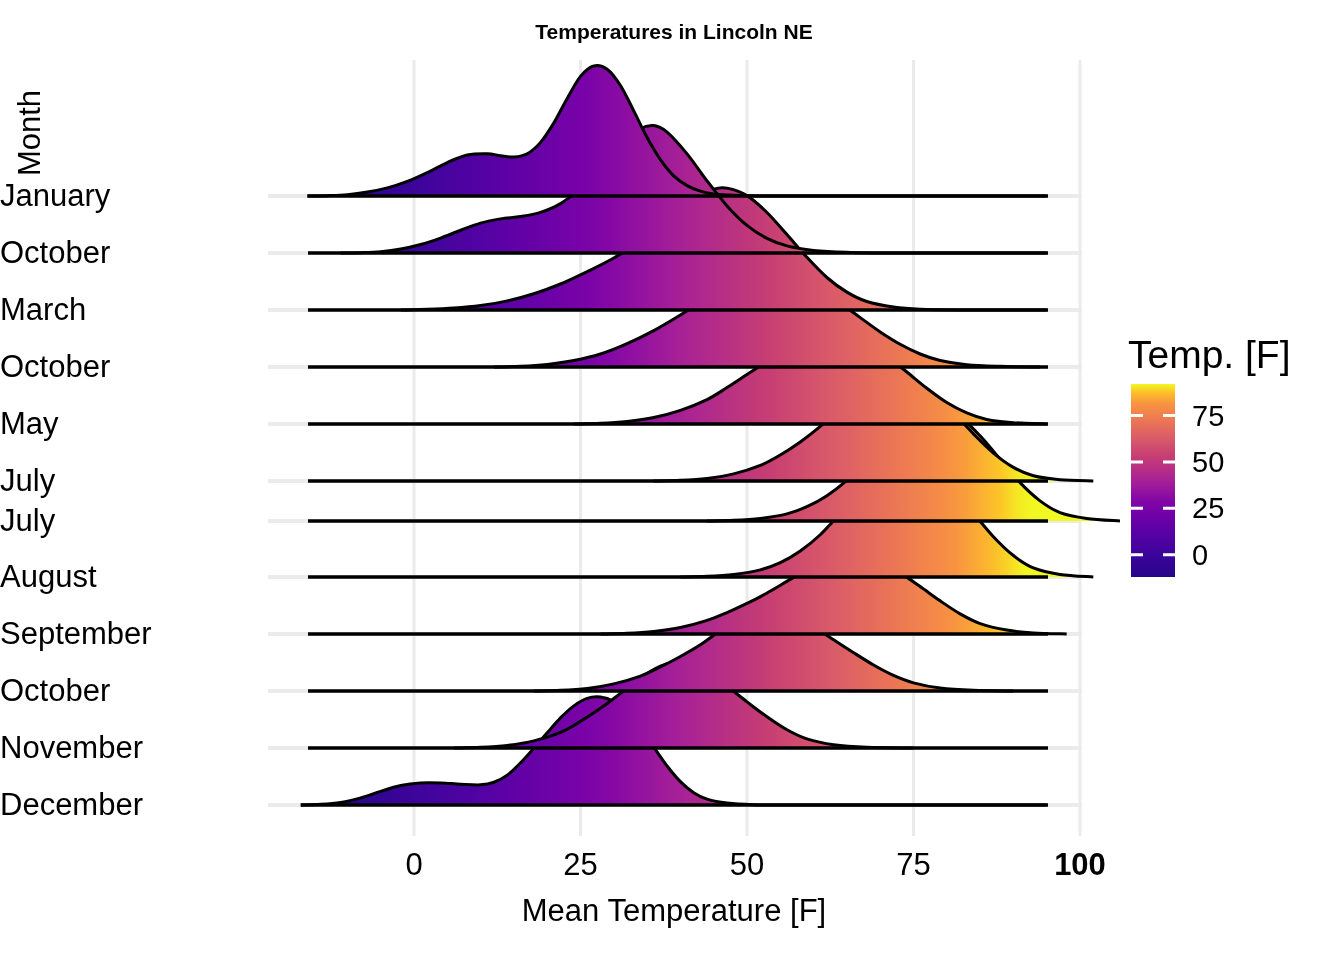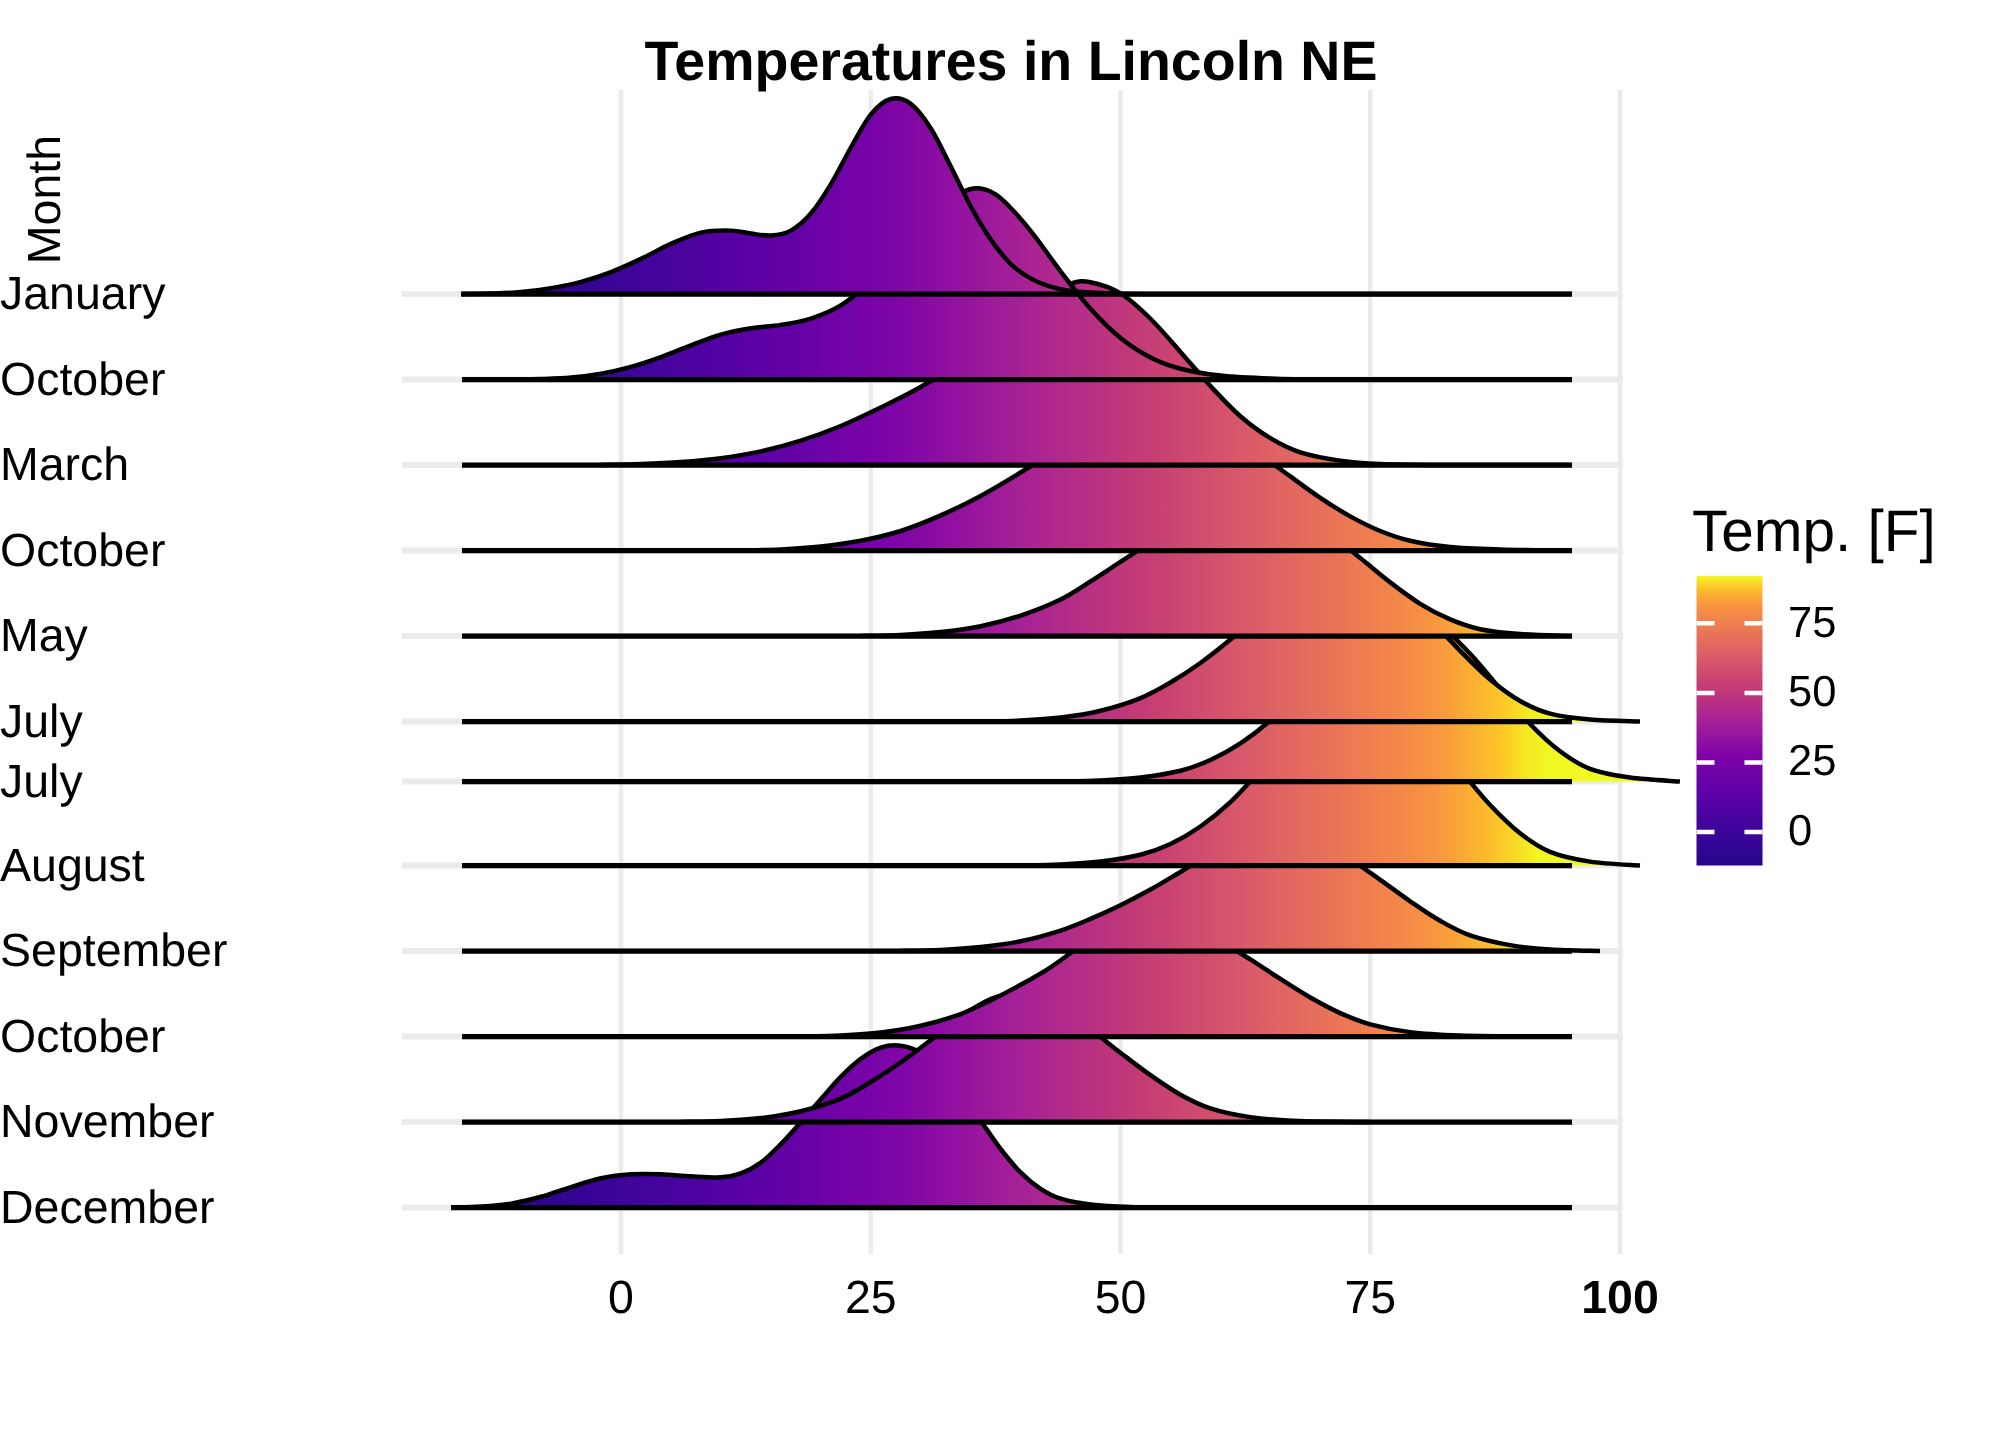--- a/index.html
+++ b/index.html
@@ -4,21 +4,21 @@
 <style>
   html,body{margin:0;padding:0;}
   body{
     width:1344px;height:960px;background:#ffffff;
     font-family:"Liberation Sans", sans-serif;
     overflow:hidden;
   }
   #root{position:relative;width:1344px;height:960px;}
   .plot-title{
     position:absolute;left:268px;top:20px;width:812px;
-    text-align:center;font-size:37px;font-weight:bold;color:#000;
+    text-align:center;font-size:21px;font-weight:bold;color:#000;
     letter-spacing:0px;
   }
   .y-axis-title{
     position:absolute;left:0px;top:55px;width:60px;height:180px;
     display:flex;align-items:flex-start;justify-content:center;
   }
   .y-axis-title span{
     display:block;transform:rotate(-90deg);transform-origin:center center;
     white-space:nowrap;font-size:31px;color:#000;
     position:relative;top:60px;
@@ -53,20 +53,21 @@
 <body>
 
 <div id="root">
 
   <div class="plot-title">Temperatures in Lincoln NE</div>
 
   <div class="y-axis-title">
     <span>Month</span>
   </div>
 
+  <div class="x-axis-title">Mean Temperature [F]</div>
 
   <svg id="canvas" width="1344" height="960">
     <defs id="defs-gradients">
         <linearGradient id="grad-11" gradientUnits="userSpaceOnUse" x1="300.78" x2="1046.7" y1="0" y2="0">
           <stop offset="0.00%" stop-color="rgb(38,5,138)"></stop>
           <stop offset="4.17%" stop-color="rgb(38,5,138)"></stop>
           <stop offset="8.33%" stop-color="rgb(46,5,144)"></stop>
           <stop offset="12.50%" stop-color="rgb(55,4,150)"></stop>
           <stop offset="16.67%" stop-color="rgb(64,4,156)"></stop>
           <stop offset="20.83%" stop-color="rgb(75,3,160)"></stop>

